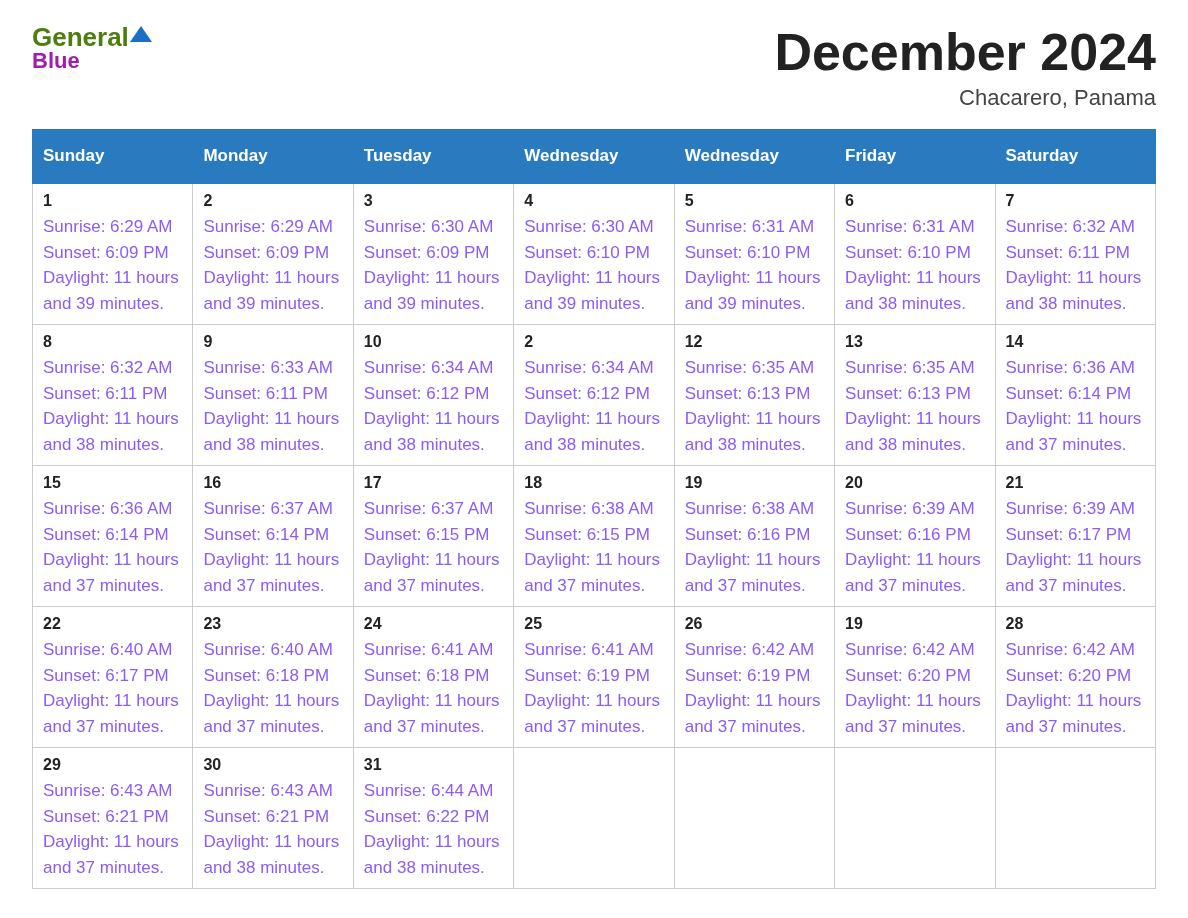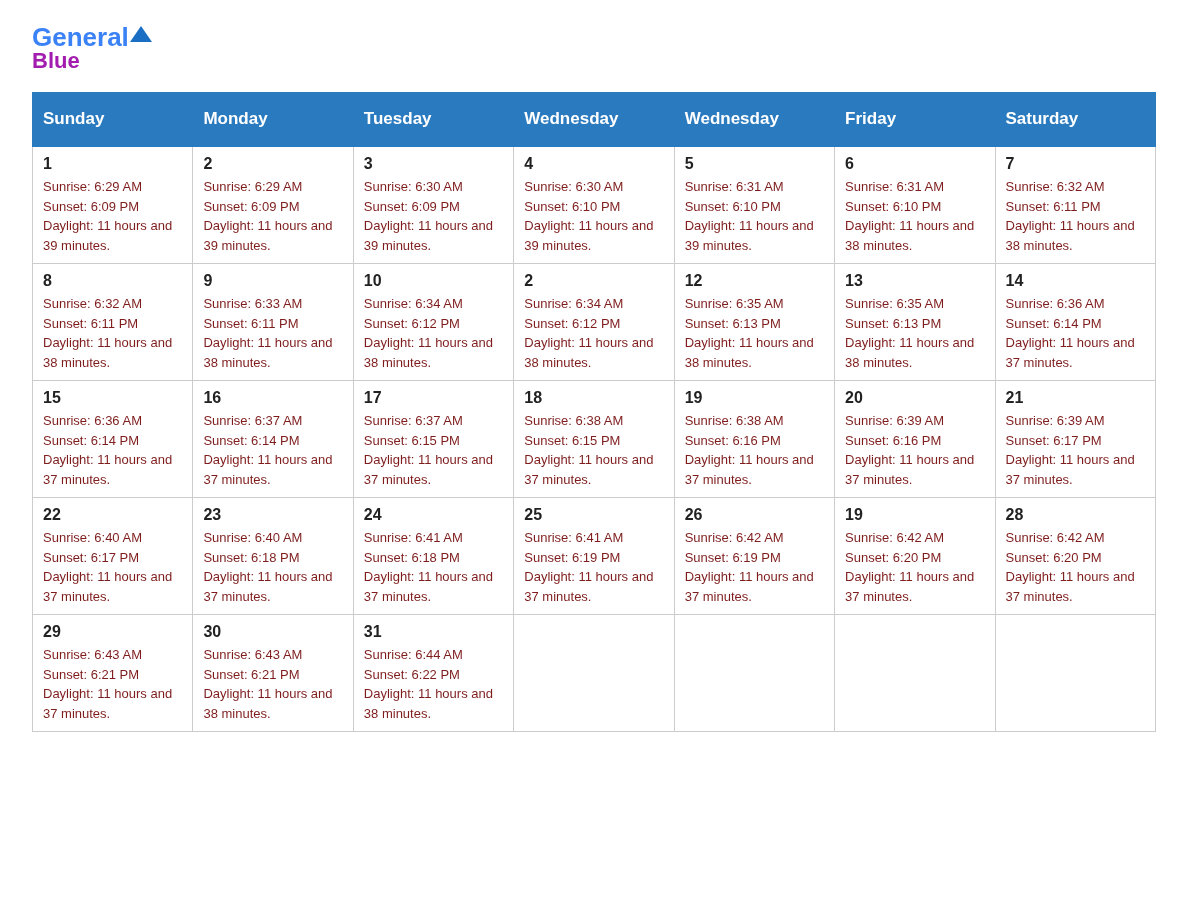--- a/index.html
+++ b/index.html
@@ -17,21 +17,21 @@
       margin-bottom: 18px;
     }
     .logo {
       display: flex;
       flex-direction: column;
       align-items: flex-start;
     }
     .logo-text {
       font-size: 26px;
       font-weight: bold;
-      color: #3b82f6;
+      color: #4d7c0f;
       line-height: 1;
     }
     .logo-bottom {
       font-size: 22px;
       font-weight: bold;
       color: #a21caf;
       margin-top: -2px;
     }
     .title-area {
       text-align: right;
@@ -71,23 +71,23 @@
       background: #fff;
     }
     .day-number {
       font-size: 16px;
       font-weight: bold;
       color: #222;
       margin-bottom: 4px;
       display: block;
     }
     .day-info {
-      font-size: 13px;
+      font-size: 17px;
       line-height: 1.5;
-      color: #7f1d1d;
+      color: #8b5cf6;
     }
     .empty-cell {
       background: #fff;
     }
     .row-top td {
       border-top: 2px solid #2a7abf;
     }
   </style>
 </head>
 <body>
@@ -95,20 +95,24 @@
 <div class="header-area">
   <div class="logo">
     <div style="display:flex;align-items:center;">
       <span class="logo-text">General</span>
       <svg width="22" height="22" viewBox="0 0 22 22" style="margin-left:1px;margin-top:-4px;">
         <polygon points="11,2 22,18 0,18" fill="#1a6fc4"></polygon>
       </svg>
     </div>
     <div class="logo-bottom">Blue</div>
   </div>
+  <div class="title-area">
+    <div class="month-title">December 2024</div>
+    <div class="location">Chacarero, Panama</div>
+  </div>
 </div>
 
 <table class="calendar-table">
   <thead>
     <tr>
     <th>Sunday</th>
         <th>Monday</th>
         <th>Tuesday</th>
         <th>Wednesday</th>
         <th>Wednesday</th>

